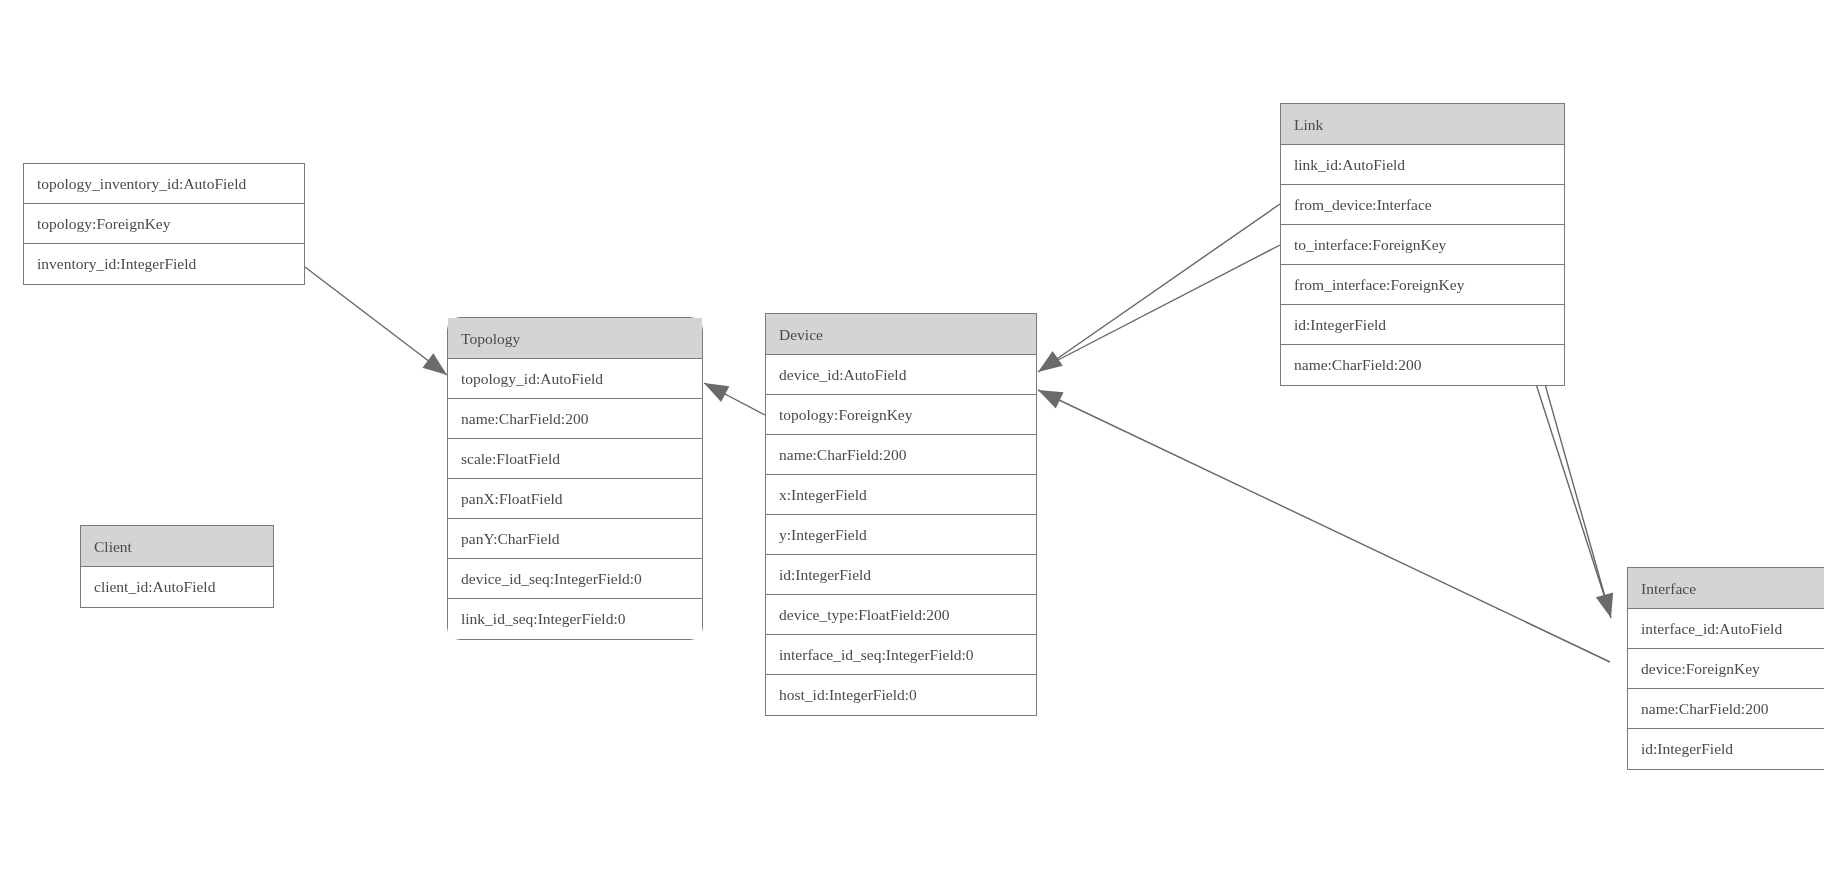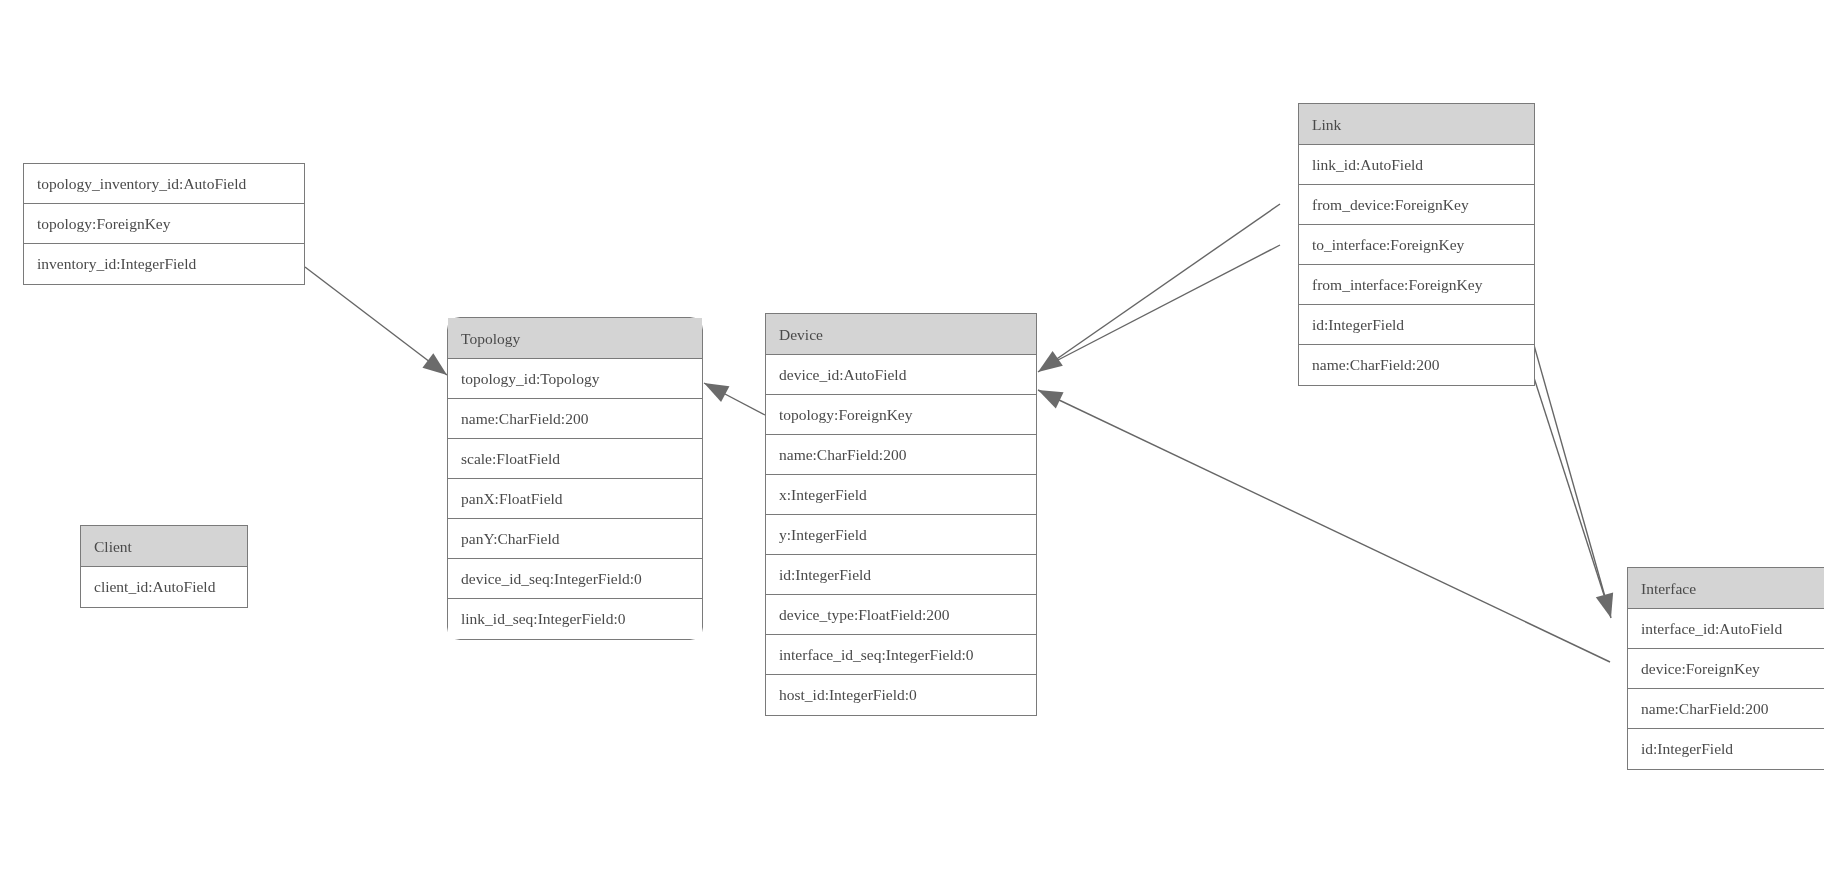--- a/index.html
+++ b/index.html
@@ -69,48 +69,48 @@
       <line x1="1517" y1="325" x2="1604" y2="595" stroke="#666666" stroke-width="1.4"></line>
     </svg>
   <div id="entities">
       <div class="entity" style="left: 23px; top: 163px; width: 282px;">
         <div class="entity-row">topology_inventory_id:AutoField</div>
         <div class="entity-row">topology:ForeignKey</div>
         <div class="entity-row">inventory_id:IntegerField</div>
       </div>
       <div class="entity" style="left: 447px; top: 317px; width: 256px; border-radius: 13px;">
         <div class="entity-header">Topology</div>
-        <div class="entity-row">topology_id:Topology</div>
+        <div class="entity-row">topology_id:AutoField</div>
         <div class="entity-row">name:CharField:200</div>
         <div class="entity-row">scale:FloatField</div>
         <div class="entity-row">panX:FloatField</div>
         <div class="entity-row">panY:CharField</div>
         <div class="entity-row">device_id_seq:IntegerField:0</div>
         <div class="entity-row">link_id_seq:IntegerField:0</div>
       </div>
-      <div class="entity" style="left: 80px; top: 525px; width: 168px;">
+      <div class="entity" style="left: 80px; top: 525px; width: 194px;">
         <div class="entity-header">Client</div>
         <div class="entity-row">client_id:AutoField</div>
       </div>
       <div class="entity" style="left: 765px; top: 313px; width: 272px;">
         <div class="entity-header">Device</div>
         <div class="entity-row">device_id:AutoField</div>
         <div class="entity-row">topology:ForeignKey</div>
         <div class="entity-row">name:CharField:200</div>
         <div class="entity-row">x:IntegerField</div>
         <div class="entity-row">y:IntegerField</div>
         <div class="entity-row">id:IntegerField</div>
         <div class="entity-row">device_type:FloatField:200</div>
         <div class="entity-row">interface_id_seq:IntegerField:0</div>
         <div class="entity-row">host_id:IntegerField:0</div>
       </div>
-      <div class="entity" style="left: 1280px; top: 103px; width: 237px; margin-left: 18px;">
+      <div class="entity" style="left: 1280px; top: 103px; width: 285px;">
         <div class="entity-header">Link</div>
         <div class="entity-row">link_id:AutoField</div>
-        <div class="entity-row">from_device:ForeignKey</div>
+        <div class="entity-row">from_device:Interface</div>
         <div class="entity-row">to_interface:ForeignKey</div>
         <div class="entity-row">from_interface:ForeignKey</div>
         <div class="entity-row">id:IntegerField</div>
         <div class="entity-row">name:CharField:200</div>
       </div>
       <div class="entity" style="left: 1610px; top: 567px; width: 200px; margin-left: 17px;">
         <div class="entity-header">Interface</div>
         <div class="entity-row">interface_id:AutoField</div>
         <div class="entity-row">device:ForeignKey</div>
         <div class="entity-row">name:CharField:200</div>

